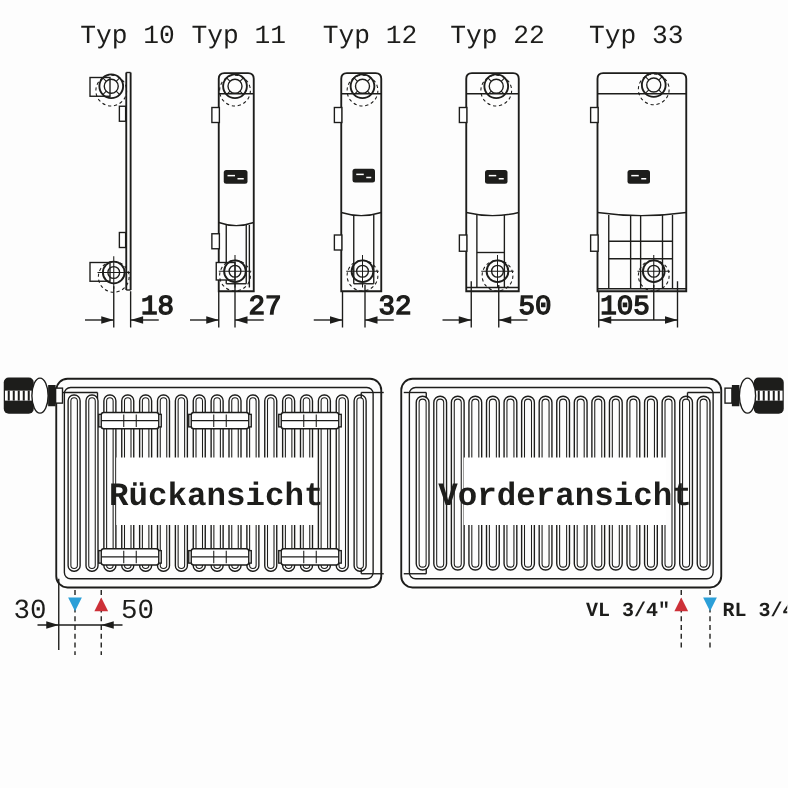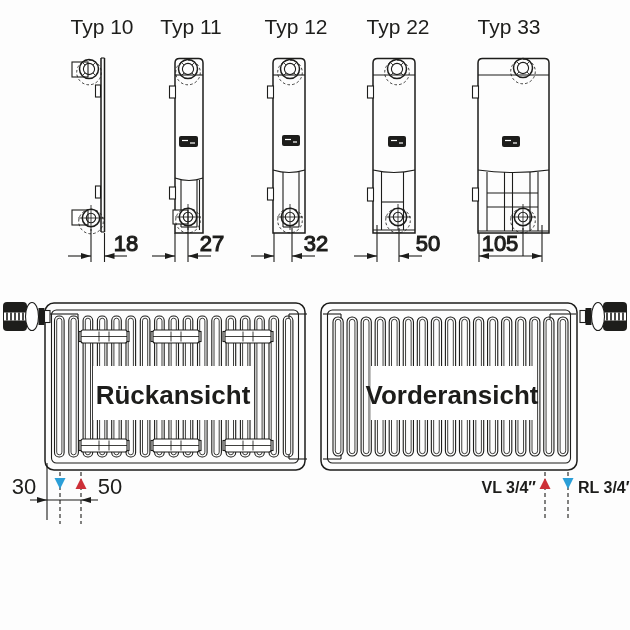--- a/index.html
+++ b/index.html
@@ -3,21 +3,21 @@
 <meta charset="utf-8">
 <style>
   :root{
     --line:#1d1d1b;
     --red:#cd3038;
     --blue:#2b9fd8;
     --bg:#fdfdfd;
   }
   html,body{margin:0;padding:0;background:var(--bg);}
   .stage{width:630px;height:630px;position:relative;background:var(--bg);overflow:hidden;
-         font-family:Liberation Sans, sans-serif;}
+         font-family:Liberation Mono, monospace;}
   svg{display:block;}
   .ln{fill:none;stroke:var(--line);stroke-width:1.5;}
   .t{stroke-width:1.1;}
   .t2{stroke-width:0.85;}
   .dk{fill:var(--line);stroke:none;}
   .whl{fill:#fff;stroke:var(--line);stroke-width:1.1;}
   .dash{stroke-dasharray:4 3;}
   .dashc{stroke-dasharray:2.6 2.2;}
   .blue-f{fill:var(--blue);stroke:none;}
   .red-f{fill:var(--red);stroke:none;}

